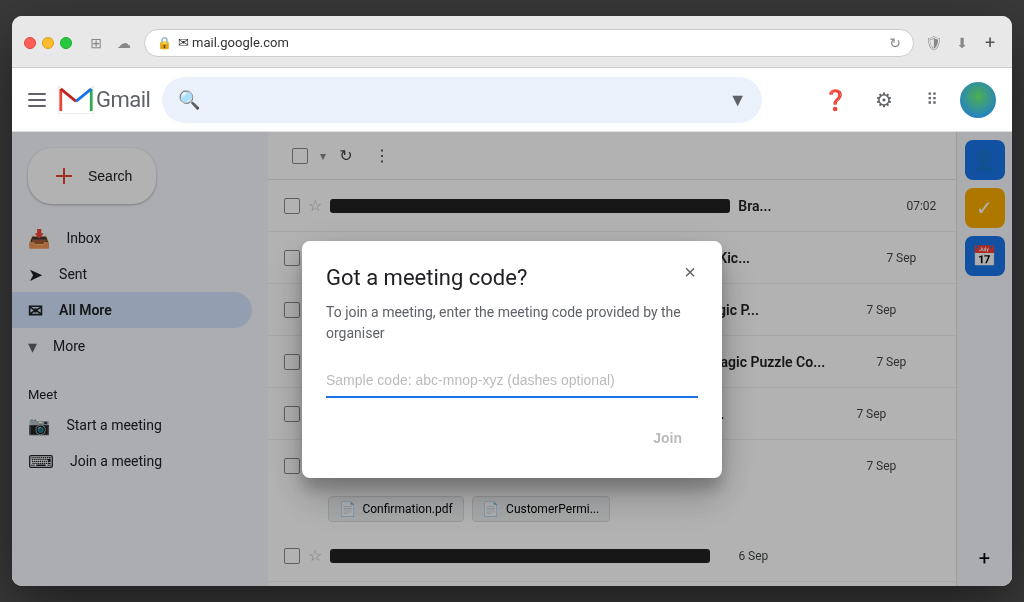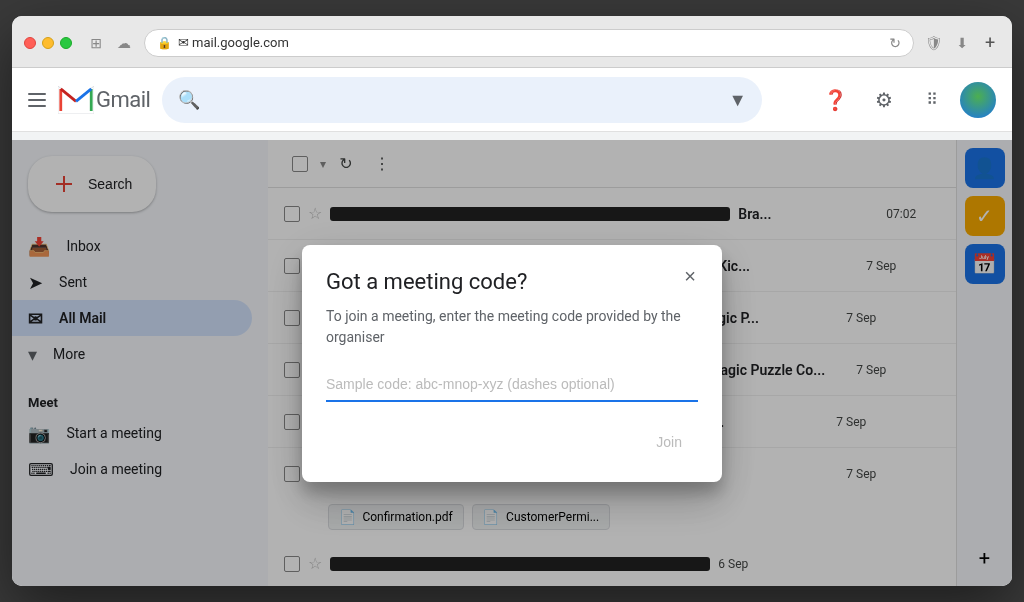--- a/index.html
+++ b/index.html
@@ -290,21 +290,21 @@
       padding: 6px 16px;
       border-bottom: 1px solid #f0f0f0;
       height: 52px;
       cursor: pointer;
       position: relative;
     }
 
     .email-row .checkbox { margin-right: 8px; }
     .email-row .star { margin-right: 8px; color: #bbb; font-size: 16px; }
     .email-row .sender { width: 140px; font-size: 14px; font-weight: 600; color: #202124; overflow: hidden; text-overflow: ellipsis; white-space: nowrap; }
-    .email-row .date { font-size: 12px; color: #444746; margin-left: 8px; width: 50px; text-align: left; }
+    .email-row .date { font-size: 12px; color: #444746; margin-left: 8px; width: 50px; text-align: right; }
 
     .redacted {
       background: #222;
       border-radius: 3px;
       height: 14px;
       display: inline-block;
     }
 
     .attachment-bar {
       display: flex;
@@ -421,34 +421,33 @@
     .dialog-actions {
       display: flex;
       justify-content: flex-end;
     }
 
     .join-btn {
       background: none;
       border: none;
       color: #bbb;
       font-size: 14px;
-      font-weight: 400;
+      font-weight: 700;
       padding: 8px 16px;
       border-radius: 4px;
       cursor: pointer;
       text-transform: none;
     }
 
     
     .gmail-wrapper {
       flex: 1;
       display: flex;
       flex-direction: column;
       overflow: hidden;
-      gap: 8px;
     }
 
     .gmail-main {
       flex: 1;
       display: flex;
       overflow: hidden;
       position: relative;
     }
 
     .more-item {
@@ -542,29 +541,29 @@
         <div class="nav-item">
           <span style="font-size:18px;">📥</span>
           <span>Inbox</span>
         </div>
         <div class="nav-item">
           <span style="font-size:18px;">➤</span>
           <span>Sent</span>
         </div>
         <div class="nav-item active">
           <span style="font-size:18px;">✉</span>
-          <span>All Mail</span>
+          <span>All More</span>
         </div>
         <div class="more-item">
           <span style="font-size:18px; color:#5f6368;">▾</span>
           <span>More</span>
         </div>
 
         <div style="margin-top:16px; padding: 4px 16px;">
-          <span style="font-size:13px; font-weight:700; color:#202124;">Meet</span>
+          <span style="font-size:13px; font-weight:400; color:#202124;">Meet</span>
         </div>
         <div class="nav-item">
           <span style="font-size:18px;">📷</span>
           <span>Start a meeting</span>
         </div>
         <div class="nav-item">
           <span style="font-size:18px;">⌨</span>
           <span>Join a meeting</span>
         </div>
       </div>

